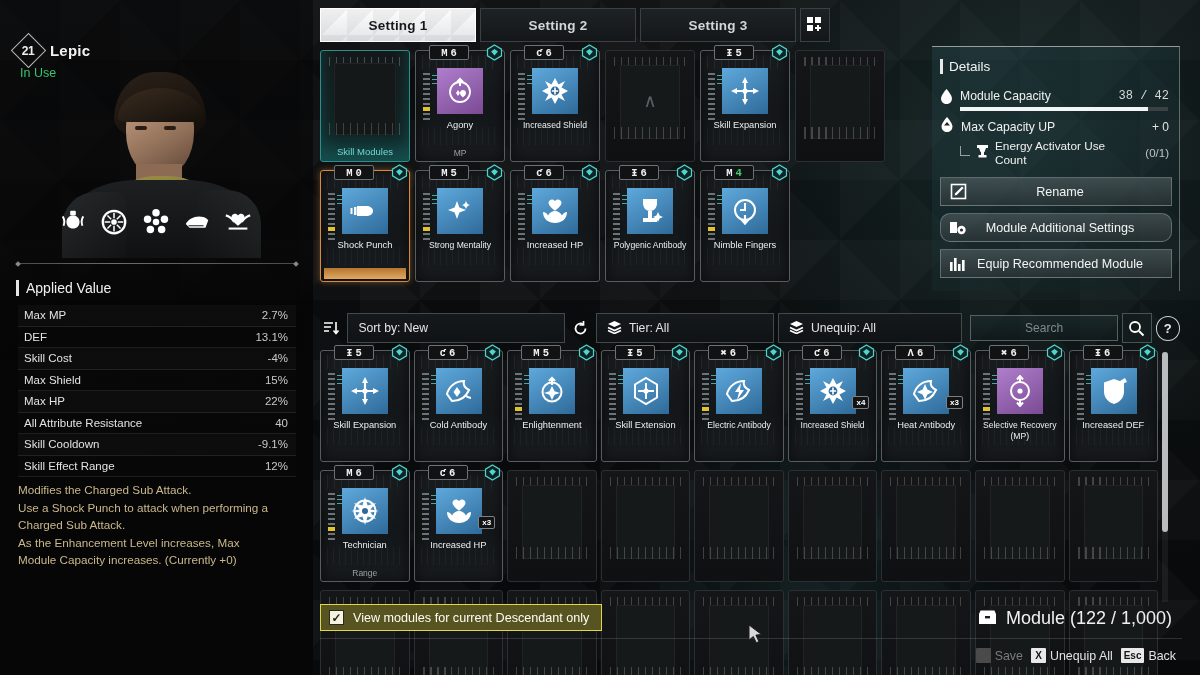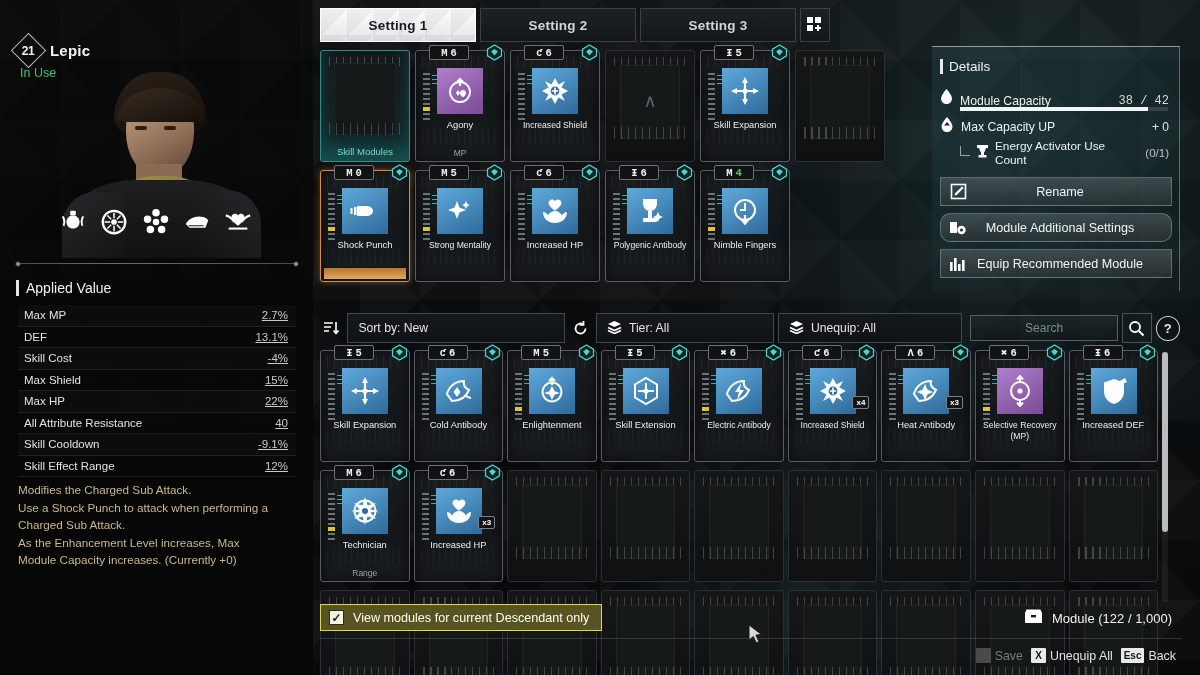--- a/index.html
+++ b/index.html
@@ -84,21 +84,21 @@
 
   .stats{ position:absolute; left:18px; top:305px; width:278px; }
   .stat-row{
     display:flex; justify-content:space-between; align-items:center;
     height:21.5px; padding:0 8px 0 6px; font-size:11.5px;
     border-bottom:1px solid rgba(255,255,255,.09);
   }
   .stat-row:nth-child(odd){ background:rgba(255,255,255,.030); }
   .stat-row:nth-child(even){ background:rgba(255,255,255,.012); }
   .stat-row .k{ color:#e2e2e2; }
-  .stat-row .v{ color:#c9c9c9;text-decoration:underline; }
+  .stat-row .v{ color:#c9c9c9; }
 
   .desc{ position:absolute; left:18px; top:481px; width:272px; font-size:11.7px;
     line-height:17.5px; color:#cbb88a; }
   .desc p{ margin:0; white-space:nowrap; }
 
   
   #tabs{ position:absolute; left:320px; top:8px; z-index:5; display:flex; gap:4px; align-items:flex-start; }
   .tab{
     width:156px; height:34px; display:flex; align-items:center; justify-content:center;
     font-size:13.5px; font-weight:bold; letter-spacing:.2px;
@@ -223,21 +223,21 @@
   
   #details{
     position:absolute; left:932px; top:46px; width:248px; height:245px; z-index:4;
     border-top:1px solid rgba(255,255,255,.55);
     border-right:1px solid rgba(255,255,255,.30);
     background:linear-gradient(150deg, rgba(40,80,84,.34), rgba(14,28,31,.34));
   }
   .d-title{ position:absolute; left:8px; top:12px; display:flex; align-items:center; gap:6px;}
   .d-title .b{ width:3px;height:15px;background:#e9e9e9;}
   .d-title .t{ font-size:13.5px; color:#f2f2f2;}
-  .d-cap{ position:absolute; left:8px; top:42px; right:10px; display:flex; align-items:flex-end; gap:7px;}
+  .d-cap{ position:absolute; left:8px; top:42px; right:10px; display:flex; align-items:flex-start; gap:7px;}
   .d-cap .lab{ font-size:12.2px; color:#f0f0f0; flex:1;}
   .d-cap .val{ font-size:12px; color:#d8d8d8; font-family:"Liberation Mono",monospace;}
   .d-bar{ position:absolute; left:28px; top:60px; width:208px; height:4px; background:#3b4244;}
   .d-bar i{ display:block; height:100%; background:#f2f5f5; width:90.5%;}
   .d-up{ position:absolute; left:8px; top:70px; right:10px; display:flex; align-items:center; gap:7px;}
   .d-up .lab{ font-size:12.2px; color:#f0f0f0; flex:1;}
   .d-up .val{ font-size:12px; color:#e4e4e4;}
   .d-sub{ position:absolute; left:28px; top:92px; right:10px; display:flex; align-items:center; gap:6px;}
   .d-sub .elbow{ width:10px;height:10px;border-left:1px solid #9aa0a2;border-bottom:1px solid #9aa0a2; margin-bottom:5px;}
   .d-sub .lab{ font-size:11.8px; color:#f0f0f0;}
@@ -286,21 +286,21 @@
     display:flex; align-items:center; gap:9px; padding:0 12px 0 8px;
     background:#585422; border:1.5px solid #ded74a;
   }
   #checkrow .cb{
     width:15px;height:15px;background:#f4f2e0;border:1px solid #2b2b1b;
     display:flex;align-items:center;justify-content:center;color:#23230f;font-size:12px;font-weight:bold;
   }
   #checkrow .lbl{ font-size:12.6px; color:#fdfdf4; }
 
   .modcount{ position:absolute; right:28px; top:608px; z-index:5; display:flex; align-items:center; gap:9px; }
-  .modcount .t{ font-size:13px; color:#f0f0f0; }
+  .modcount .t{ font-size:18px; color:#f0f0f0; }
 
   .bottom-div{ position:absolute; left:320px; right:18px; top:638px; height:1px; background:rgba(255,255,255,.14); z-index:5;}
   .keyhints{ position:absolute; right:24px; top:648px; z-index:5; display:flex; align-items:center; gap:8px; font-size:12.4px;}
   .kh{ display:flex; align-items:center; gap:4px; }
   .kh .key{
     min-width:15px; height:15px; padding:0 3px; background:#e9e9e9; color:#161616;
     font-size:10px; font-weight:bold; display:flex;align-items:center;justify-content:center; border-radius:1px;
   }
   .kh .key.dim{ background:#4a4a4a; color:#4a4a4a; }
   .kh .txt{ color:#e3e3e3; }

